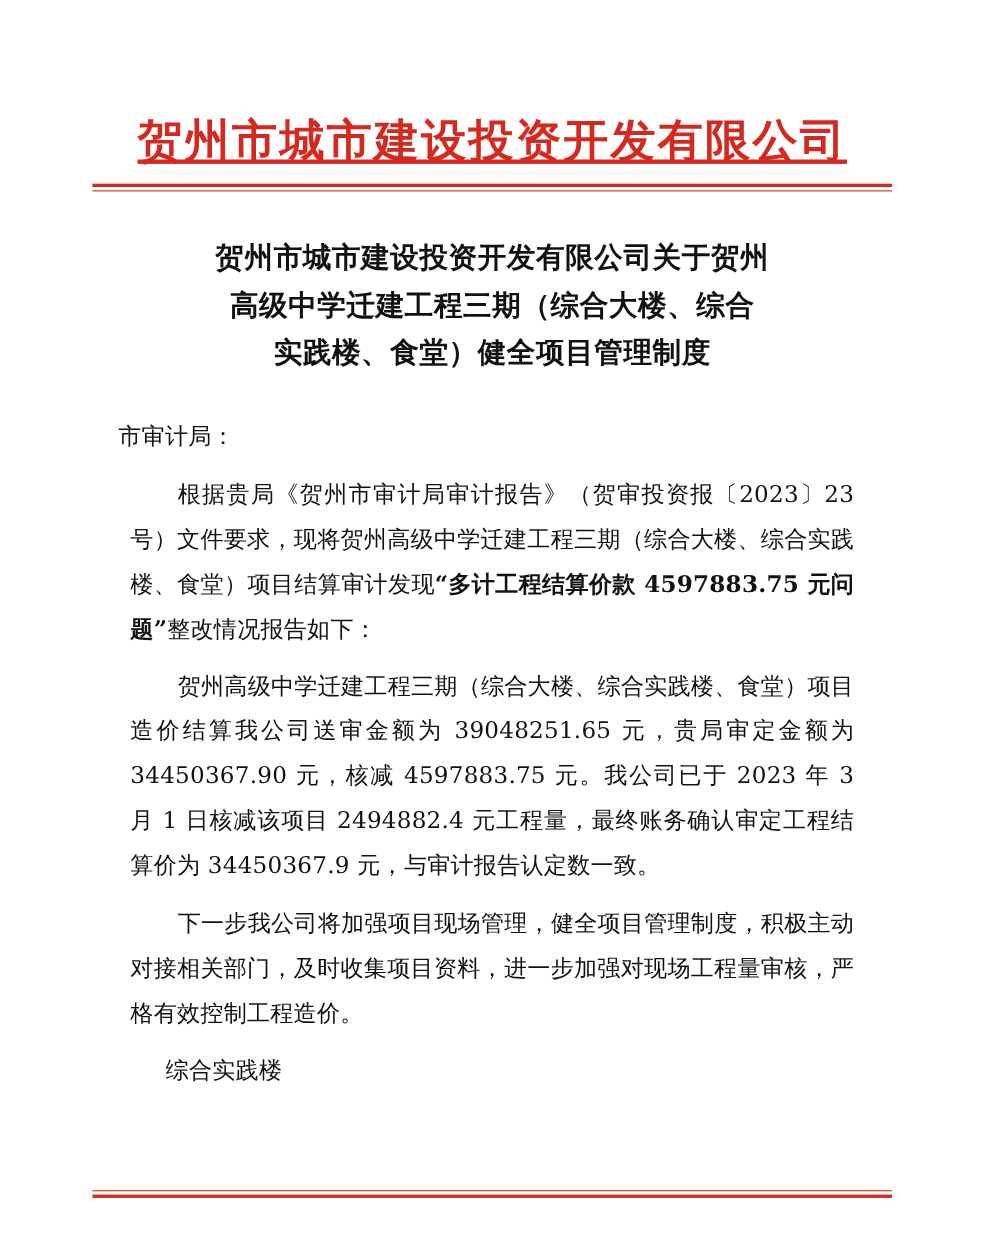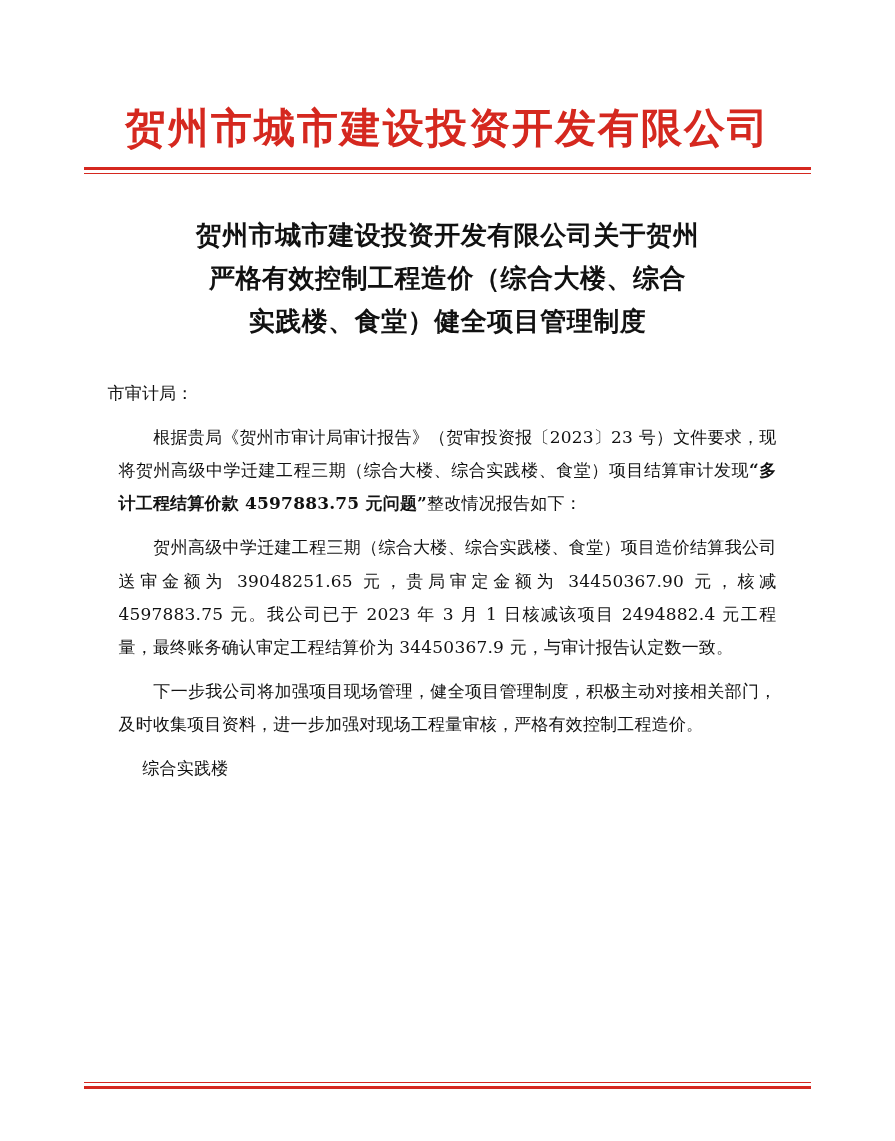--- a/index.html
+++ b/index.html
@@ -29,20 +29,21 @@
     text-align: center;
   }
   .org-name {
     font-family: "DejaVu Serif", "Liberation Serif", serif;
     color: #d5281f;
     font-size: 41px;
     font-weight: bold;
     letter-spacing: 2px;
     line-height: 1.2;
     white-space: nowrap;
+    text-decoration: underline;
   }
   .rule-wrap {
     margin: 14px auto 0 auto;
     width: 727px;
   }
   .rule-thick {
     height: 3px;
     background: #d5281f;
     width: 100%;
   }
@@ -61,21 +62,21 @@
     font-size: 26px;
     font-weight: bold;
     line-height: 1.65;
     letter-spacing: 0.5px;
   }
 
   
   .body-block {
     margin: 34px auto 0 auto;
     width: 680px;
-    font-size: 17px;
+    font-size: 21px;
     line-height: 1.95;
     letter-spacing: 0.2px;
   }
   .salutation {
     margin: 0 0 2px 0;
   }
   .para {
     margin: 11px;
     text-indent: 2.05em;
     text-align: justify;
@@ -114,21 +115,21 @@
   <div class="letterhead">
     <div class="org-name">贺州市城市建设投资开发有限公司</div>
     <div class="rule-wrap">
       <div class="rule-thick"></div>
       <div class="rule-thin"></div>
     </div>
   </div>
 
   <div class="doc-title">
     <div>贺州市城市建设投资开发有限公司关于贺州</div>
-    <div>严格有效控制工程造价（综合大楼、综合</div>
+    <div>高级中学迁建工程三期（综合大楼、综合</div>
     <div>实践楼、食堂）健全项目管理制度</div>
   </div>
 
   <div class="body-block">
 
     <p class="salutation">市审计局：</p>
 
     <p class="para"><span>根据贵局《贺州市审计局审计报告》（贺审投资报〔2023〕23 号）文件要求，现将贺州高级中学迁建工程三期（综合大楼、综合实践楼、食堂）项目结算审计发现</span><span class="em-bold">“多计工程结算价款 4597883.75 元问题”</span><span>整改情况报告如下：</span></p>
 
     <p class="para">贺州高级中学迁建工程三期（综合大楼、综合实践楼、食堂）项目造价结算我公司送审金额为 39048251.65 元，贵局审定金额为 34450367.90 元，核减 4597883.75 元。我公司已于 2023 年 3 月 1 日核减该项目 2494882.4 元工程量，最终账务确认审定工程结算价为 34450367.9 元，与审计报告认定数一致。</p>

